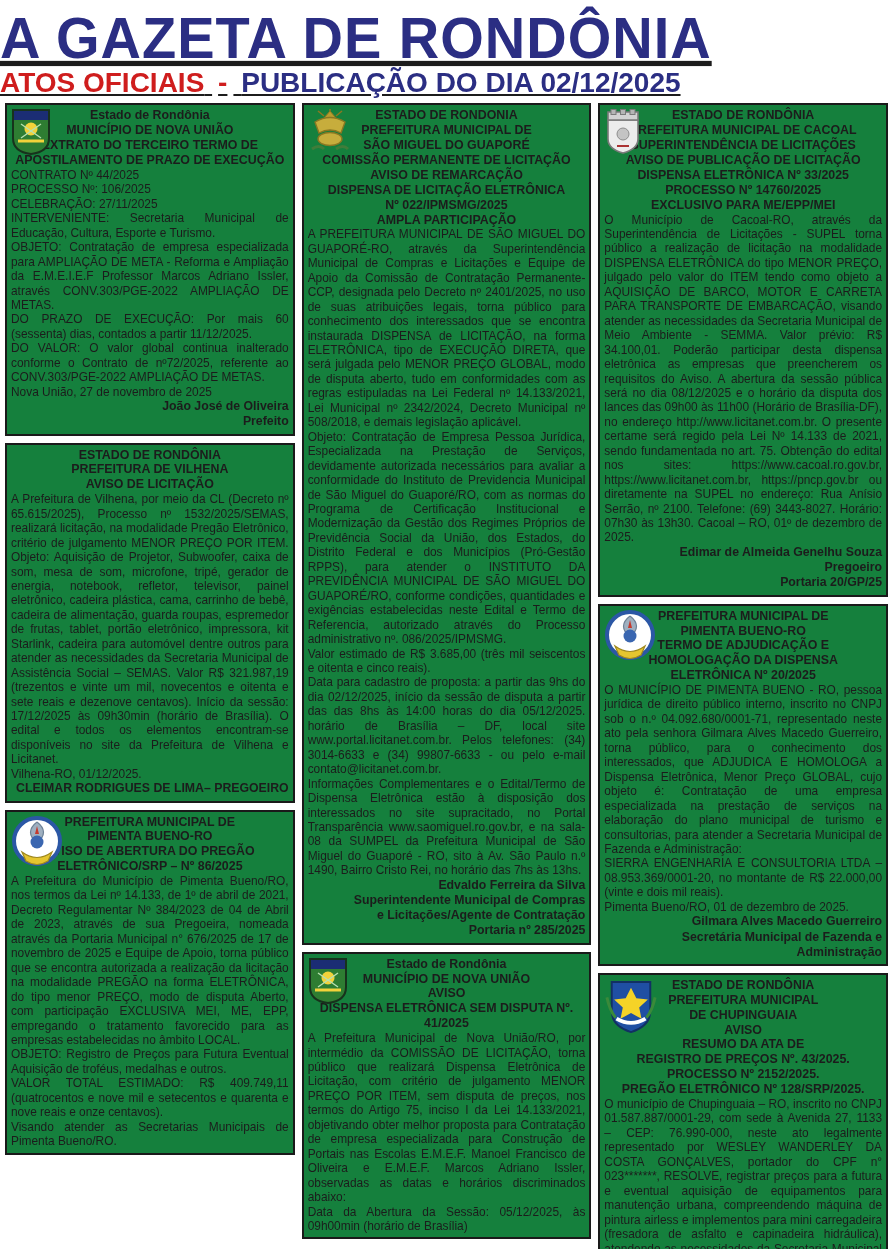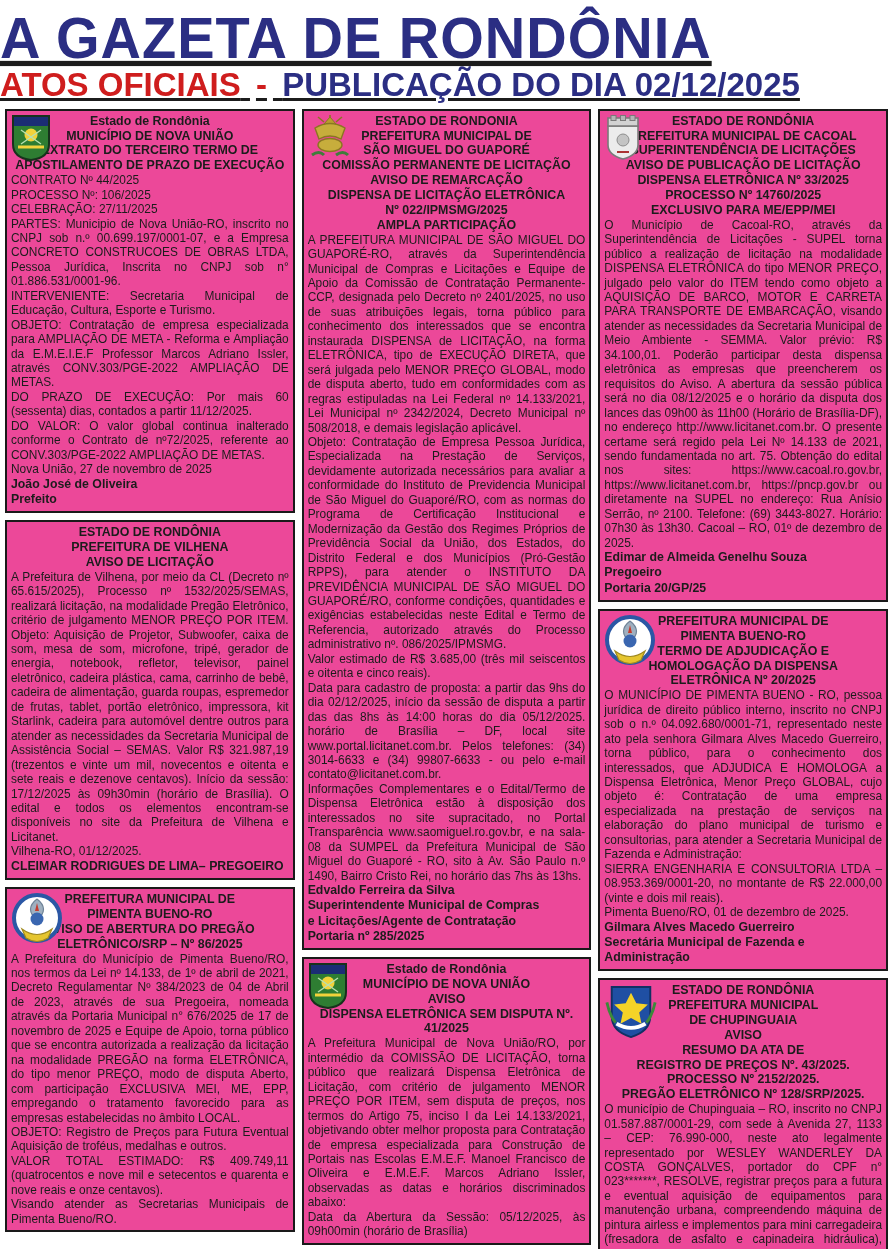--- a/index.html
+++ b/index.html
@@ -5,41 +5,41 @@
   html,body{margin:0;padding:0;background:#ffffff;}
   body{
     width:893px;height:1249px;overflow:hidden;
     font-family:"Liberation Sans",sans-serif;color:#1c1c1c;position:relative;
   }
   .masthead{width:100%;padding-top:10px;text-decoration:underline;}
   .paper-title{
     font-size:56px;font-weight:bold;letter-spacing:1px;line-height:1.0;
     color:#2b2e83;transform:scaleY(1.04);
   }
-  .paper-subtitle{font-size:33px;font-weight:bold;line-height:1.05;margin-top:2px;white-space:nowrap;}
+  .paper-subtitle{font-size:28px;font-weight:bold;line-height:1.05;margin-top:2px;white-space:nowrap;}
   .sub-red{color:#cf1d1d;letter-spacing:0px;}
   .sub-sep{color:#cf1d1d;margin:0 6px;}
   .sub-navy{color:#2b2e83;}
   .columns{
     display:flex;gap:7px;padding:6px 5px 0 5px;align-items:flex-start;
   }
   .column{flex:1 1 0;min-width:0;}
   .article{
     border:2px solid #1a1a1a;margin-bottom:7px;padding:3px 4px 4px 4px;
-    position:relative;background:#ec4899;
+    position:relative;background:#15803d;
   }
   .crest{position:absolute;top:3px;left:4px;}
   .crest svg{display:block;}
   .art-head{text-align:center;font-weight:bold;}
   .h-line{font-size:12.4px;line-height:1.2;}
   .art-p{
     margin:0;font-size:11.9px;line-height:1.215;text-align:justify;
     word-break:normal;
   }
-  .sig-line{font-size:12.3px;line-height:1.24;font-weight:bold;text-align:left;}
+  .sig-line{font-size:12.3px;line-height:1.24;font-weight:bold;text-align:right;}
 </style>
 </head>
 <body>
 
 <div class="masthead">
   <div class="paper-title">A GAZETA DE RONDÔNIA</div>
   <div class="paper-subtitle">
     <span class="sub-red">ATOS OFICIAIS</span>
     <span class="sub-sep">-</span>
     <span class="sub-navy">PUBLICAÇÃO DO DIA 02/12/2025</span>
@@ -60,21 +60,20 @@
         </div>
         <div class="art-head">
           <div class="h-line">Estado de Rondônia</div>
           <div class="h-line">MUNICÍPIO DE NOVA UNIÃO</div>
           <div class="h-line">EXTRATO DO TERCEIRO TERMO DE</div>
           <div class="h-line">APOSTILAMENTO DE PRAZO DE EXECUÇÃO</div>
         </div>
         <p class="art-p">CONTRATO Nº 44/2025</p>
         <p class="art-p">PROCESSO Nº: 106/2025</p>
         <p class="art-p">CELEBRAÇÃO: 27/11/2025</p>
-        <p class="art-p">PARTES: Municipio de Nova União-RO, inscrito no CNPJ sob n.º 00.699.197/0001-07, e a Empresa CONCRETO CONSTRUCOES DE OBRAS LTDA, Pessoa Jurídica, Inscrita no CNPJ sob n° 01.886.531/0001-96.</p>
         <p class="art-p">INTERVENIENTE: Secretaria Municipal de Educação, Cultura, Esporte e Turismo.</p>
         <p class="art-p">OBJETO: Contratação de empresa especializada para AMPLIAÇÃO DE META - Reforma e Ampliação da E.M.E.I.E.F Professor Marcos Adriano Issler, através CONV.303/PGE-2022 AMPLIAÇÃO DE METAS.</p>
         <p class="art-p">DO PRAZO DE EXECUÇÃO: Por mais 60 (sessenta) dias, contados a partir 11/12/2025.</p>
         <p class="art-p">DO VALOR: O valor global continua inalterado conforme o Contrato de nº72/2025, referente ao CONV.303/PGE-2022 AMPLIAÇÃO DE METAS.</p>
         <p class="art-p">Nova União, 27 de novembro de 2025</p>
         <div class="sig-line">João José de Oliveira</div>
         <div class="sig-line">Prefeito</div>
       </div>
       <div class="article">
         <div class="art-head">

